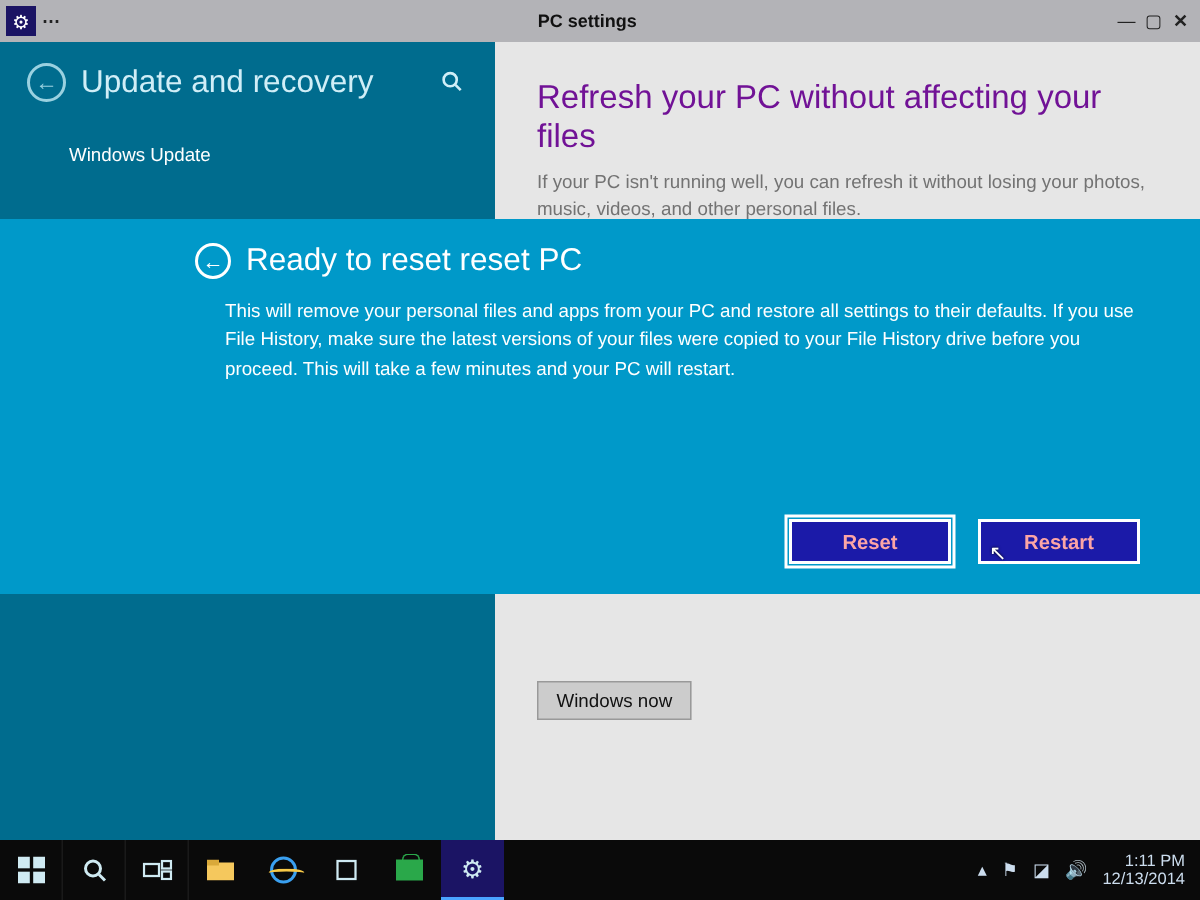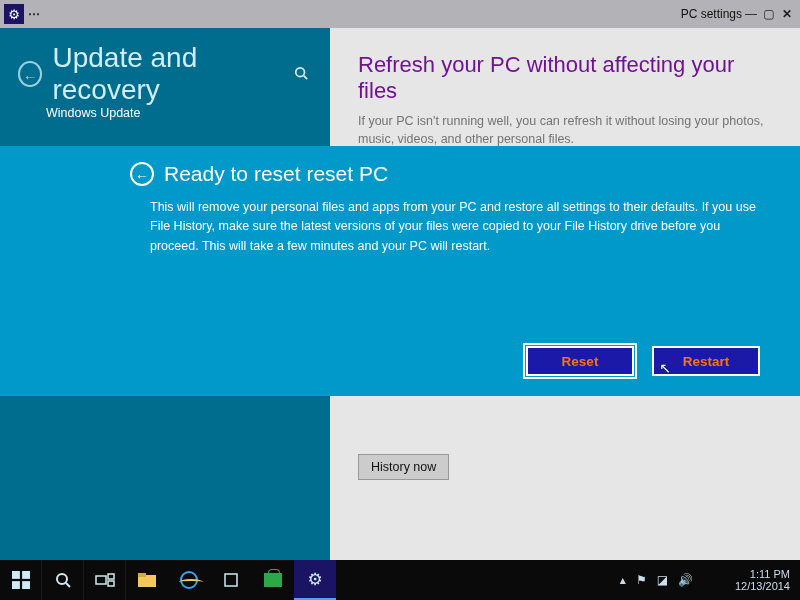--- a/index.html
+++ b/index.html
@@ -14,42 +14,42 @@
     padding: 0 4px;
     font-size: 12px;
     color: #222;
   }
   .title-bar .gear {
     width: 20px; height: 20px; background: #1b1464;
     display: flex; align-items: center; justify-content: center;
     color: #fff; font-size: 13px; margin-right: 4px;
   }
   .title-bar .more { font-weight: bold; letter-spacing: 1px; color: #222; }
-  .title-bar .title-center { flex: 1; text-align: right; font-size: 12px; color: #111; }
+  .title-bar .title-center { flex: 1; text-align: center; font-size: 12px; color: #111; font-weight: bold; }
   .title-bar .win-btn { width: 18px; text-align: center; font-size: 12px; cursor: default; }
   .title-bar .win-btn:last-child{ font-weight:bold; }
 
   
   .main { display: flex; height: calc(600px - 28px - 40px); }
   .sidebar {
     width: 330px;
     background: #006c8e;
     color: #fff;
     padding-left: 18px;
     padding-top: 14px;
   }
   .sb-head { display: flex; align-items: center; }
   .sb-back {
     width: 26px; height: 26px; border: 2px solid #9ad1e0; border-radius: 50%;
     display: flex; align-items: center; justify-content: center;
     color: #9ad1e0; font-size: 15px; margin-right: 10px;
   }
-  .sb-title { font-size: 28px; font-weight: 300; color: #d0eef7; }
+  .sb-title { font-size: 21px; font-weight: 300; color: #d0eef7; }
   .sb-search { margin-left: auto; margin-right: 22px; color: #d0eef7; font-size: 14px; }
-  .sb-item { color: #fff; font-size: 12.5px; margin-left: 28px; }
+  .sb-item { color: #fff; font-size: 12.5px; margin-top: 28px; margin-left: 28px; }
 
   .content {
     flex: 1;
     background: #e6e6e6;
     padding: 24px 28px 0 28px;
     color: #333;
   }
   .content h1 {
     color: #711296; font-weight: 400; font-size: 22px; margin-bottom: 8px;
   }
@@ -79,21 +79,21 @@
   }
   .dialog h2 { font-weight: 400; font-size: 21px; }
   .dialog p {
     font-size: 12.5px; line-height: 1.55; margin-top: 12px;
     max-width: 620px; margin-left: 20px;
   }
   .dialog .btnrow {
     position: absolute; right: 40px; bottom: 20px; display:flex; gap: 18px;
   }
   .dialog .dlg-btn {
-    min-width: 108px; height: 30px; background: #1b1aa8; color: #f97316;
+    min-width: 108px; height: 30px; background: #1b1aa8; color: #fca5a5;
     border: 2px solid #fff; font-size: 13.5px; font-weight: 600;
     display: flex; align-items: center; justify-content: center; text-align: right;
   }
   .dialog .dlg-btn.primary { outline: 2px solid #fff; outline-offset: 1px; }
   .cursor {
     position: absolute; right: 129px; bottom: 20px; font-size: 14px; color:#fff;
     text-shadow: 0 0 2px #000;
   }
 
   
@@ -115,21 +115,21 @@
     width:18px; height:18px; border-radius:50%;
     border:2px solid #3aa0f0; position:relative;
   }
   .ie-ico::after{ content:""; position:absolute; left:-3px; top:6px; width:24px; height:4px;
     border-top:2px solid #f7c948; border-radius:50%; }
   .store-ico { width:18px; height:14px; background:#2aa84a; position:relative; }
   .store-ico::before{ content:""; position:absolute; top:-4px; left:4px; width:10px; height:4px;
     border:1px solid #2aa84a; border-bottom:none; border-radius:4px 4px 0 0; }
   .taskbar .flex { flex:1; }
   .tray { display:flex; align-items:center; gap:10px; padding-right:10px; color:#cde; }
-  .tray .clock { text-align:right; line-height:1.1; font-size:11px;margin-left:32px; }
+  .tray .clock { text-align:right; line-height:1.1; font-size:11px; }
 </style>
 </head>
 <body>
 
 <div class="title-bar">
   <div class="gear">⚙</div>
   <div class="more">⋯</div>
   <div class="title-center">PC settings</div>
   <div class="win-btn">—</div>
   <div class="win-btn">▢</div>
@@ -149,21 +149,21 @@
       </div>
     </div>
     <div class="sb-item">Windows Update</div>
   </div>
 
   <div class="content">
     <h1>Refresh your PC without affecting your files</h1>
     <p>If your PC isn't running well, you can refresh it without losing your photos, music, videos, and other personal files.</p>
     <div class="c-btn">Get started</div>
     <div class="restart-row">
-      <div class="c-btn">History now</div>
+      <div class="c-btn">Windows now</div>
     </div>
   </div>
 </div>
 
 <div class="dialog">
   <div class="dlg-head">
     <div class="dlg-back">←</div>
     <h2>Ready to reset reset PC</h2>
   </div>
   <p>This will remove your personal files and apps from your PC and restore all settings to their defaults. If you use File History, make sure the latest versions of your files were copied to your File History drive before you proceed. This will take a few minutes and your PC will restart.</p>

